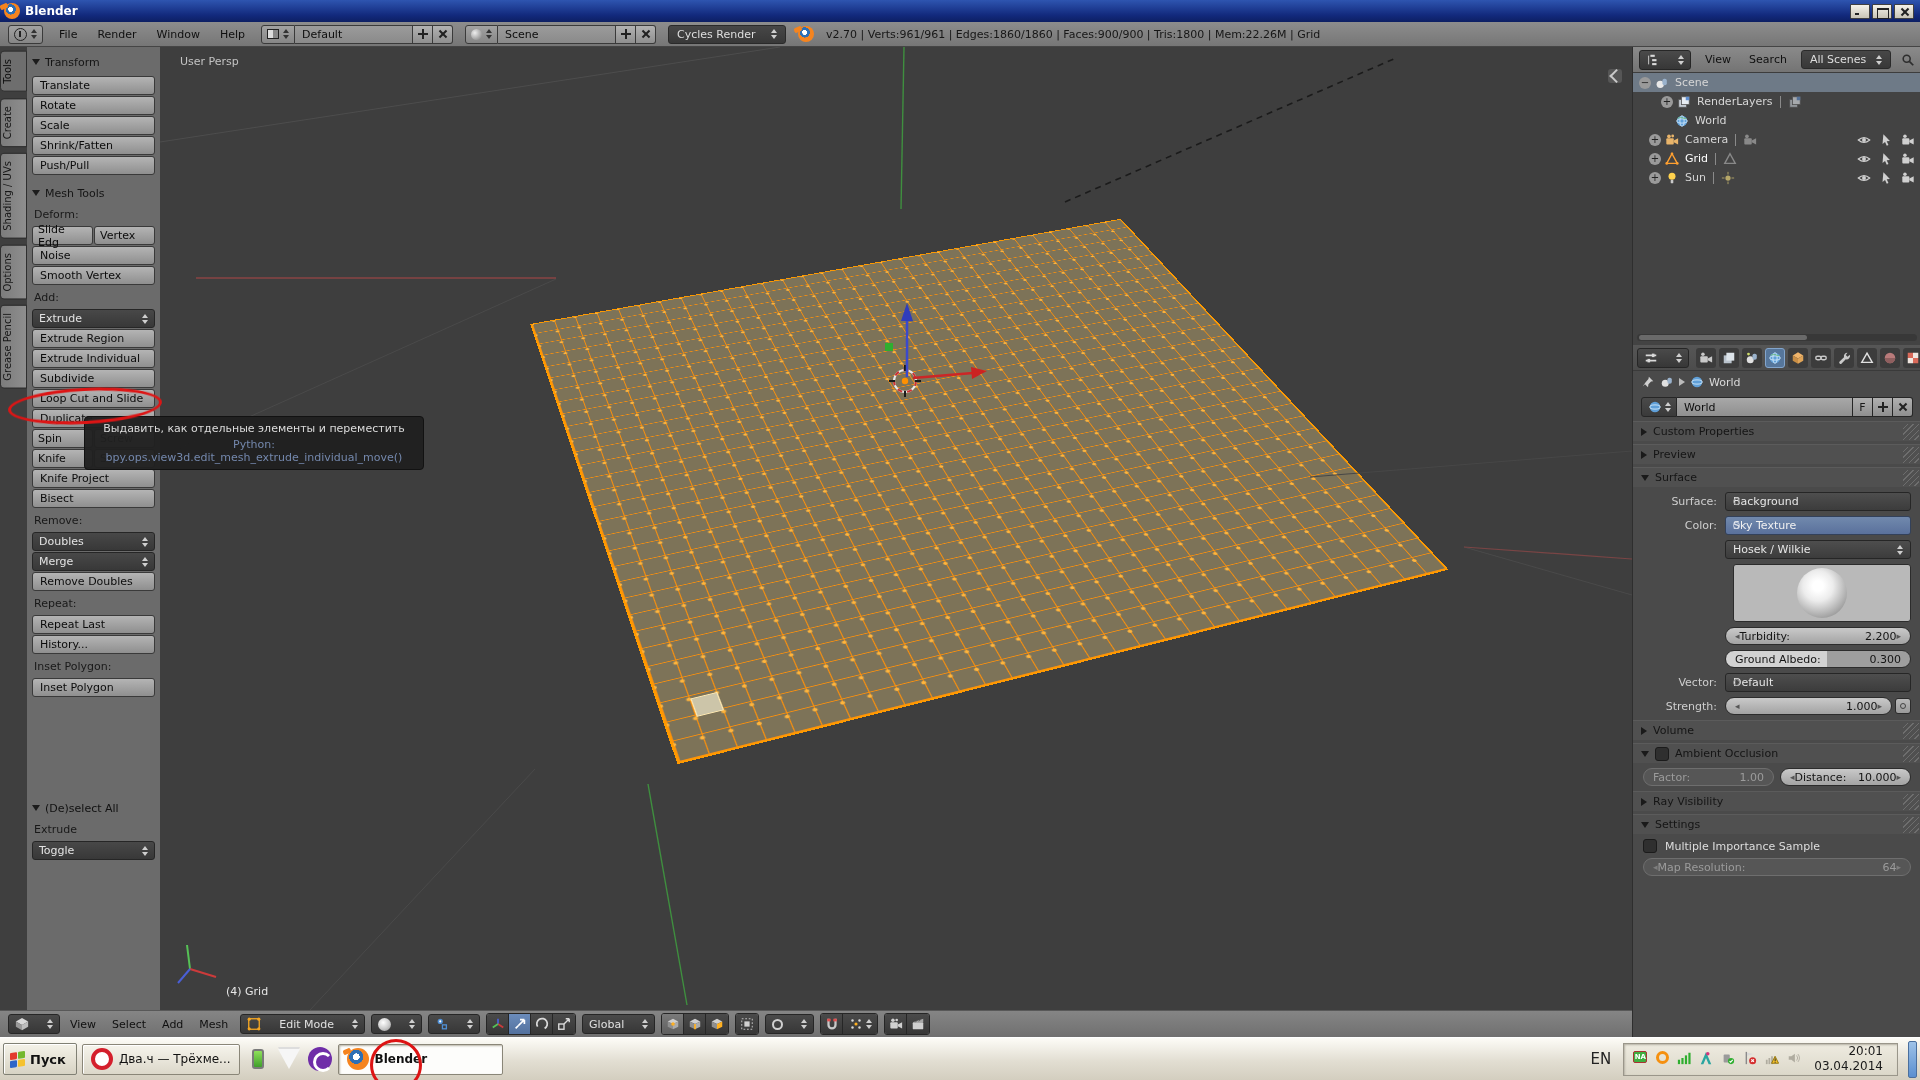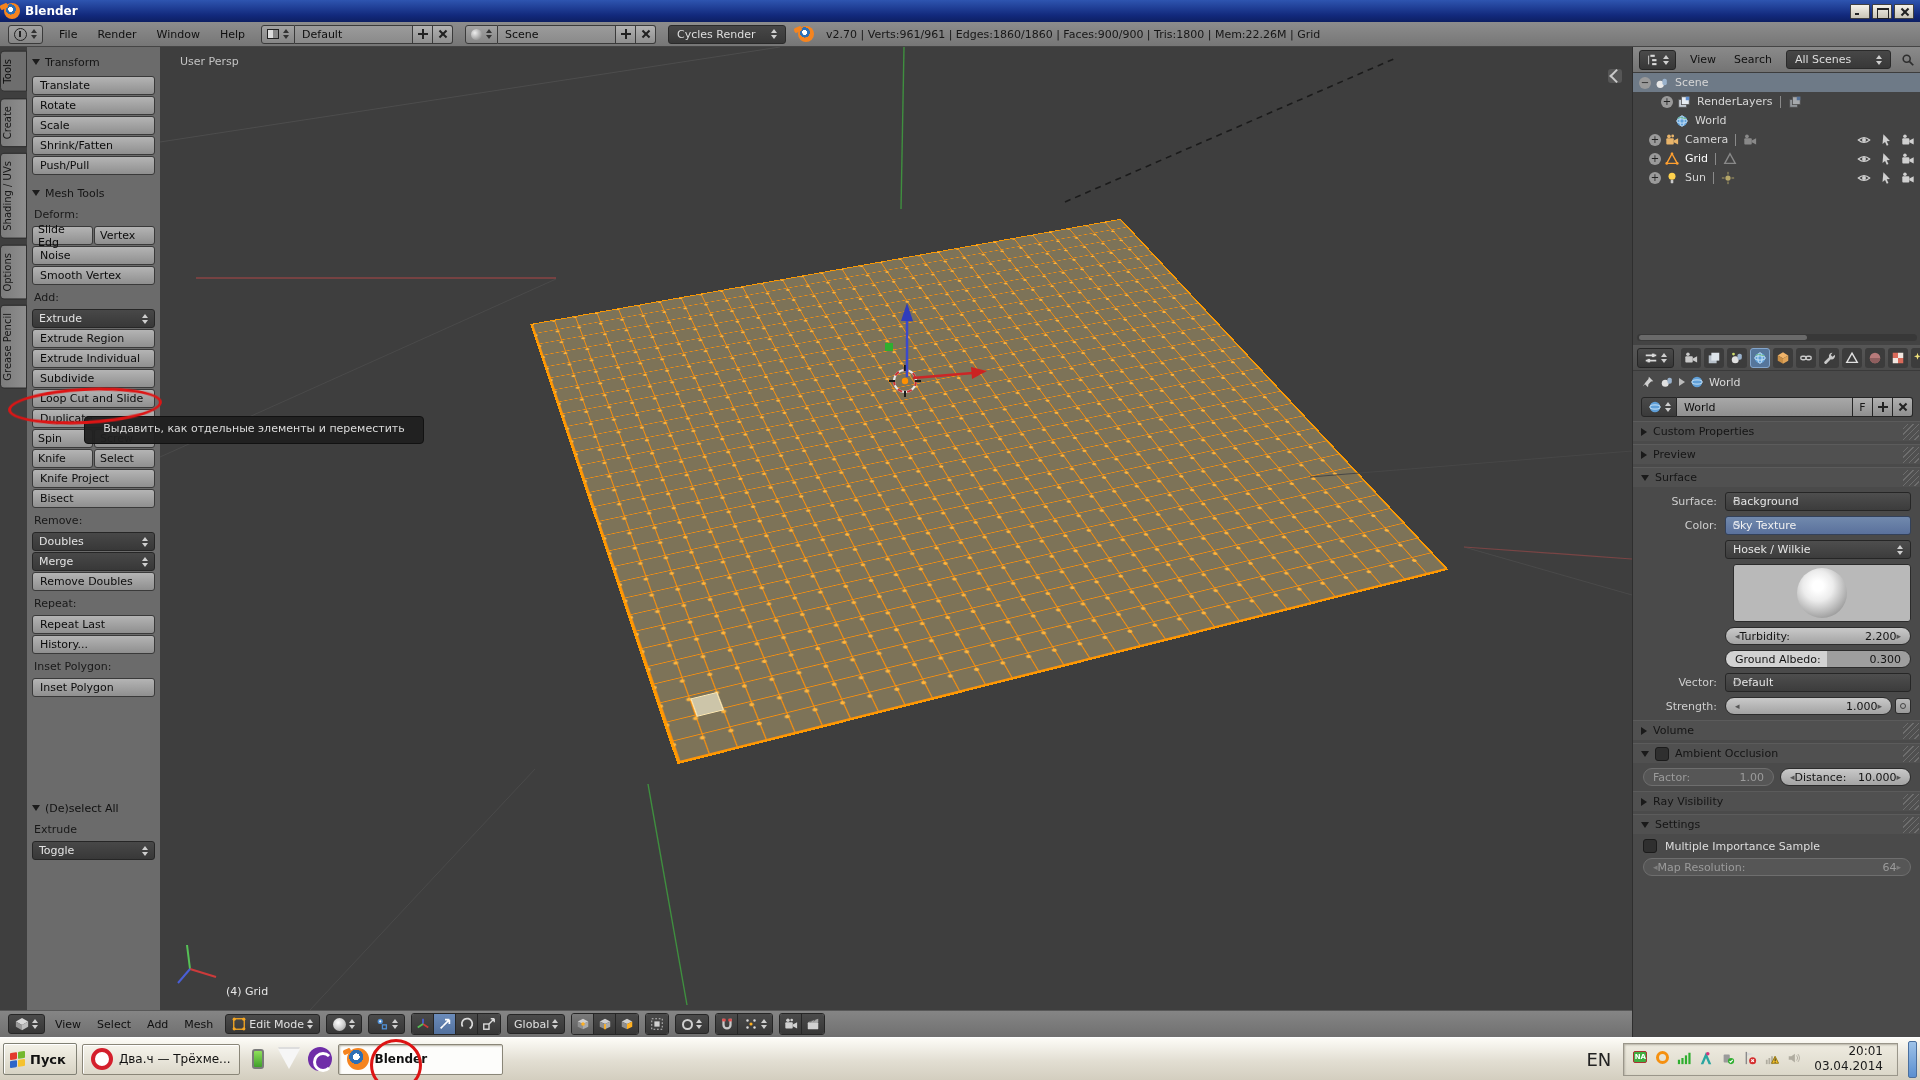--- a/index.html
+++ b/index.html
@@ -60,21 +60,21 @@
 .viewport{position:absolute;left:160px;top:0;width:1472px;height:963px;background:#3e3e3e;overflow:hidden}
 .vplabel{position:absolute;color:#c3c3c3;font-size:11px}
 .plane{position:absolute;left:430px;top:33px;width:710px;height:710px;background-color:#7d7358;background-image:radial-gradient(circle,#ffb53d 0 1.7px,transparent 2.3px),repeating-linear-gradient(0deg,rgba(255,145,10,.95) 0 1px,transparent 1px 23.67px),repeating-linear-gradient(90deg,rgba(255,145,10,.95) 0 1px,transparent 1px 23.67px);background-size:23.67px 23.67px,auto,auto;background-position:11.8px 11.8px,0 0,0 0;border:2px solid #ff9a00;transform:perspective(1800px) rotateX(55deg) rotateZ(-20deg)}
 .selcell{position:absolute;left:25px;top:638px;width:23px;height:23px;background:#ccc5a9;border:1px solid #ffe9b0}
 .vpsvg{position:absolute;left:0;top:0;z-index:3;pointer-events:none}
 .expandico{position:absolute;right:10px;top:22px;width:14px;height:14px;border-radius:3px;background:#565656;color:#c9c9c9;display:flex;align-items:center;justify-content:center;font-size:12px;z-index:4;cursor:pointer}
 .expandico::before{content:"";width:8px;height:8px;border-left:2px solid #c9c9c9;border-bottom:2px solid #c9c9c9;transform:rotate(45deg) translate(1px,-1px)}
 
 .vph{position:absolute;left:0;top:963px;width:1632px;height:27px;background:linear-gradient(#858585,#707070);border-top:1px solid #585858;display:flex;align-items:center;color:#101010;z-index:20}
 .vph .menuitem{margin-right:8px}
-.vcombo{height:20px;border:1px solid #262626;border-radius:3px;background:linear-gradient(#4a4a4a,#373737);color:#e0e0e0;display:flex;align-items:center;gap:3px;padding:0 6px;margin-right:6px;cursor:pointer}
+.vcombo{height:20px;border:1px solid #262626;border-radius:3px;background:linear-gradient(#4a4a4a,#373737);color:#e0e0e0;display:flex;align-items:center;gap:18px;padding:0 6px;margin-right:6px;cursor:pointer}
 .btngroup{display:flex;border:1px solid #262626;border-radius:3px;overflow:hidden;margin-right:6px}
 .btngroup .gb{width:22px;height:20px;background:linear-gradient(#4a4a4a,#373737);display:flex;align-items:center;justify-content:center;border-right:1px solid #262626;cursor:pointer}
 .btngroup .gb:last-child{border-right:none}
 .btngroup .gb.active{background:linear-gradient(#6b8cbb,#53719e)}
 .i14{width:14px;height:14px;display:inline-block;flex:none}
 
 .rightcol{position:absolute;left:1632px;top:0;width:288px;height:990px;background:#4a4a4a;border-left:1px solid #2e2e2e}
 .outliner{position:absolute;left:0;top:0;width:288px;height:298px;background:#434343}
 .oheader{height:26px;background:linear-gradient(#8a8a8a,#747474);border-bottom:1px solid #3d3d3d;display:flex;align-items:center;gap:10px;padding:0 6px;color:#101010}
 .orow{height:19px;display:flex;align-items:center;gap:4px;padding-left:6px;color:#d6d6d6;position:relative;cursor:pointer}
@@ -116,21 +116,21 @@
 .halfrow .pill{flex:1}
 
 .taskbar{position:absolute;left:0;top:1037px;width:1920px;height:43px;background:linear-gradient(#fdfcf7,#e2ded2 55%,#d3cebf);border-top:1px solid #ffffff;display:flex;align-items:center;padding:0 3px;gap:5px}
 .startbtn{height:32px;padding:0 10px 0 6px;background:linear-gradient(#f4f2e8,#d7d3c4);border:1px solid #808074;border-radius:2px;box-shadow:inset 1px 1px 0 #fff;display:flex;align-items:center;gap:5px;font-weight:bold;font-size:13px;cursor:pointer}
 .xpflag{display:grid;grid-template-columns:7px 7px;grid-template-rows:7px 7px;gap:1px;transform:skewY(-8deg)}
 .xpflag i{border-radius:1px}
 .task{height:31px;min-width:120px;background:linear-gradient(#f6f4ec,#dcd8ca);border:1px solid #8a8678;border-radius:2px;box-shadow:inset 1px 1px 0 #fff;display:flex;align-items:center;gap:6px;padding:0 8px;font-size:12px;cursor:pointer}
 .task.active{background:#fdfdfb;box-shadow:inset 1px 1px 2px #b9b5a7;font-weight:bold}
 .qicon{width:26px;height:26px;display:flex;align-items:center;justify-content:center;cursor:pointer}
 .tray{margin-left:auto;display:flex;align-items:center;gap:8px}
-.langbadge{font-size:18px;color:#222;padding:0 4px}
+.langbadge{font-size:15px;color:#222;padding:0 4px}
 .traybox{height:33px;border:1px solid #9a968a;box-shadow:inset 1px 1px 2px #b5b1a4;display:flex;align-items:center;gap:6px;padding:0 8px;background:linear-gradient(#eeebe0,#dcd8ca)}
 .clock{text-align:right;font-size:12px;color:#1a1a1a;line-height:1.25;padding:0 6px}
 .showdesk{width:9px;height:37px;background:linear-gradient(#9ec2e8,#5a8fd0);border:1px solid #4a6f9e;border-radius:2px;margin-left:2px;cursor:pointer}
 
 .ti{width:16px;height:16px;display:inline-flex;align-items:flex-start;justify-content:center}
 
 .ring{position:absolute;border:3px solid #dd1414;border-radius:50%;z-index:60;pointer-events:none}
 .ring1{left:8px;top:388px;width:154px;height:36px;transform:rotate(-3deg)}
 .ring2{left:370px;top:1039px;width:52px;height:52px}
 .tooltip{position:absolute;left:84px;top:416px;width:340px;z-index:55;background:rgba(32,32,32,.96);border:1px solid #121212;border-radius:4px;padding:5px 8px;text-align:center}
@@ -919,20 +919,21 @@
             <span>64</span>
             <span class="arr">▸</span>
           </span>
       </div>
     </div>
   </div>
 </div>
 
 <div class="tooltip">
   <div class="l1">Выдавить, как отдельные элементы и переместить</div>
+  <div class="l2">Python: bpy.ops.view3d.edit_mesh_extrude_individual_move()</div>
 </div>
 <div class="ring ring1"></div>
 <div class="ring ring2"></div>
 
 <div class="taskbar">
   <div class="startbtn">
     <span class="xpflag">
         <i style="background:#e33b2e"></i>
         <i style="background:#73b82e"></i>
         <i style="background:#2e66c9"></i>

